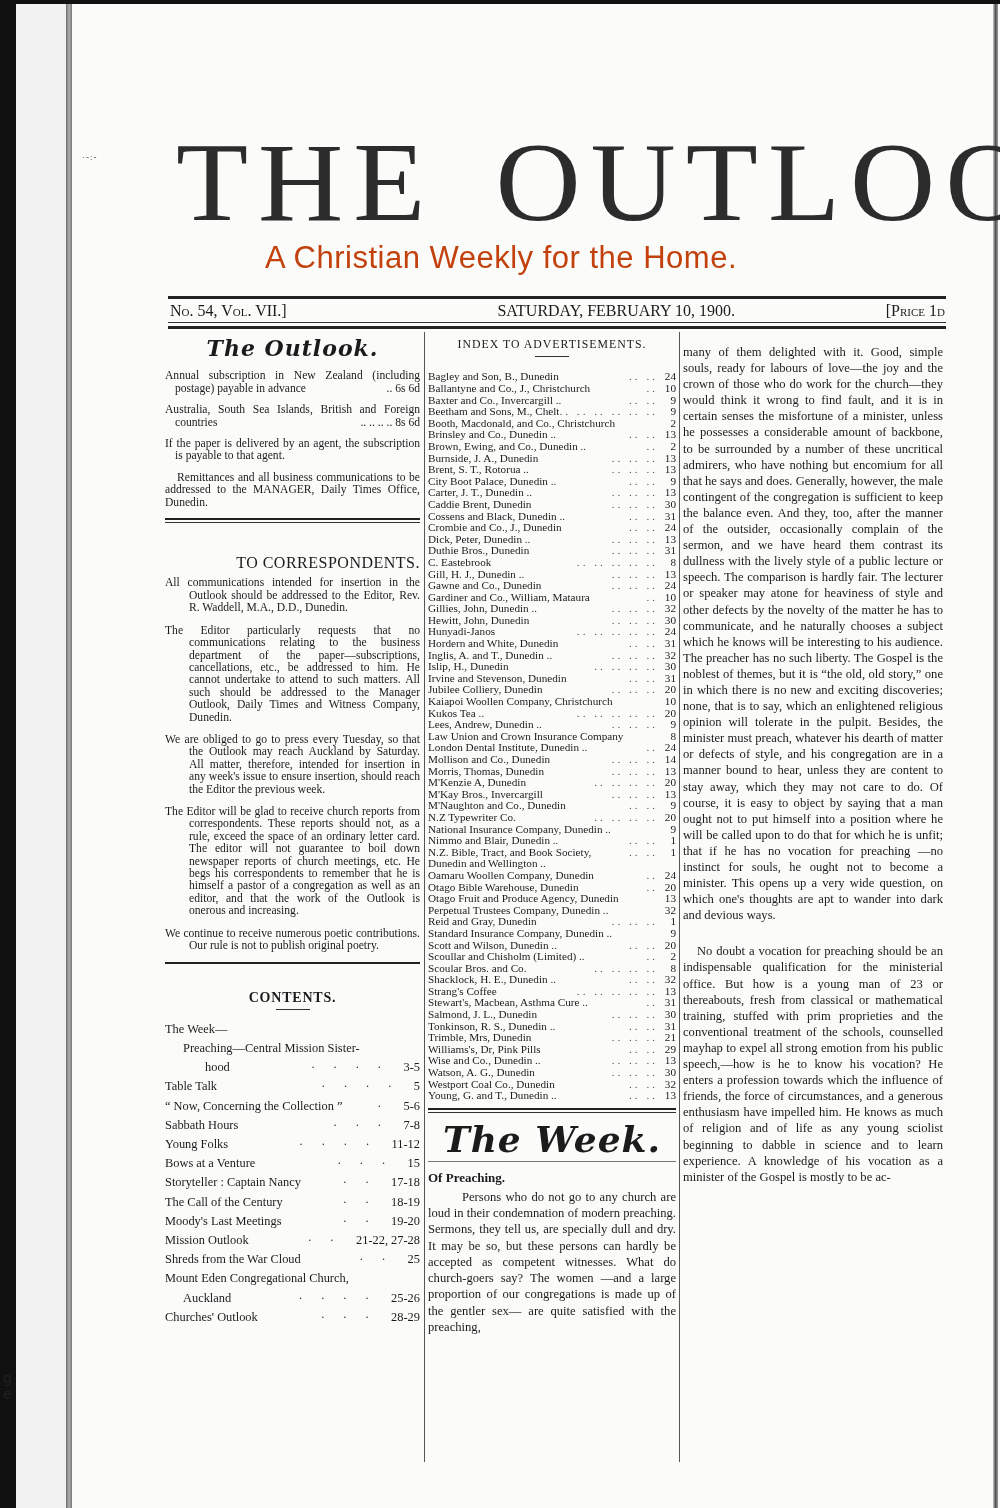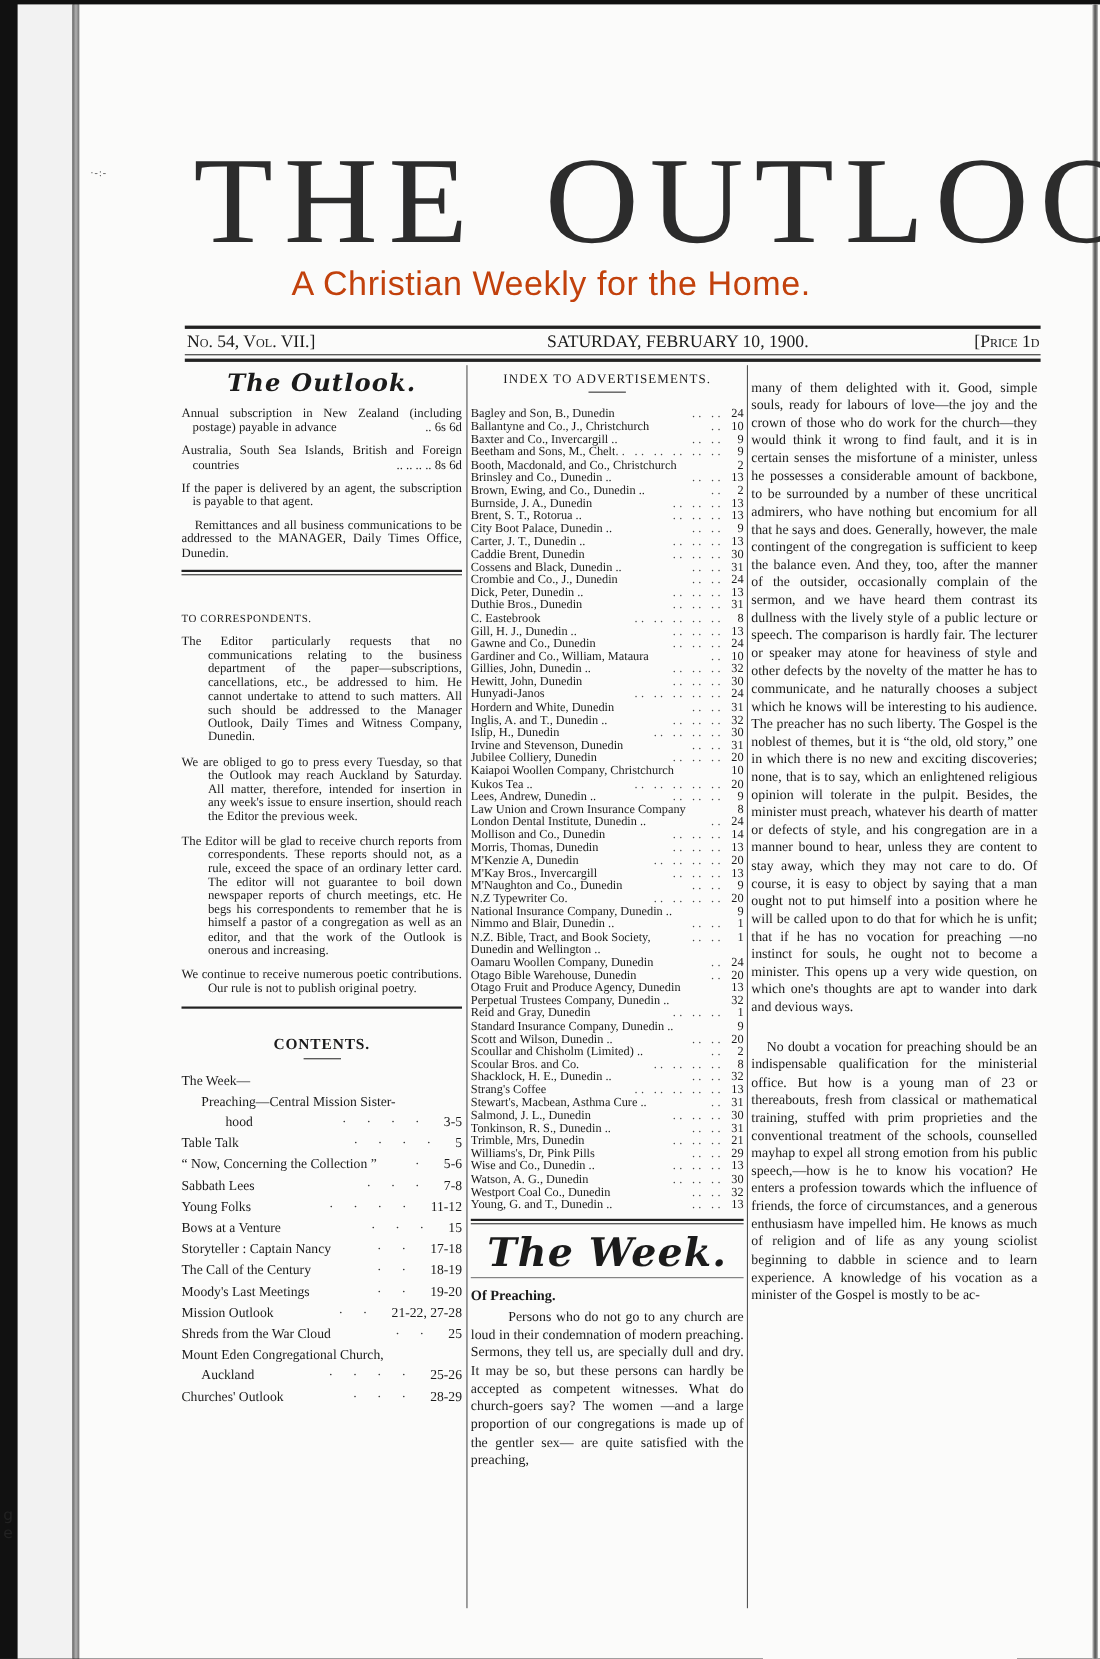--- a/index.html
+++ b/index.html
@@ -32,21 +32,21 @@
   .col-3 { left: 683px; width: 260px; }
   .col-divider { position: absolute; width: 1px; background: #555; }
 
   .blackletter { font-family: "DejaVu Serif", serif; font-weight: bold; font-style: italic; text-align: center; letter-spacing: 1px; }
   .outlook-head { font-size: 22px; margin-top: 10px; margin-bottom: 16px; }
 
   .para { text-align: justify; margin-bottom: 9px; padding-left: 10px; text-indent: -10px; }
   .para-indent { text-align: justify; margin-bottom: 9px; text-indent: 12px; }
   .hang { padding-left: 24px; text-indent: -24px; text-align: justify; margin-bottom: 10px; }
 
-  .section-head { text-align: left; font-size: 10px; letter-spacing: 0.5px; margin: 28px 0 8px; }
+  .section-head { text-align: right; font-size: 16px; letter-spacing: 0.5px; margin: 28px 0 8px; }
   .contents-head { text-align: center; font-size: 14px; font-weight: bold; letter-spacing: 0.8px; margin: 28px 0 4px; font-family: "Liberation Serif", serif; }
   .short-rule { width: 34px; height: 1px; background: #333; margin: 0 auto 10px; }
 
   .toc-row { display: flex; justify-content: space-between; font-size: 12.4px; line-height: 19.2px; }
   .toc-row .dots { flex: 1; border-bottom: 0; text-align: right; letter-spacing: 18px; color: #333; padding-right: 4px; overflow: hidden; white-space: nowrap; }
   .toc-row .pg { white-space: nowrap; }
   .toc-indent { padding-left: 18px; }
   .toc-indent2 { padding-left: 40px; }
 
   .idx-head { text-align: center; font-size: 11.8px; letter-spacing: 1px; margin: 6px 0 6px; }
@@ -102,20 +102,21 @@
     <span>Australia, South Sea Islands, British and Foreign countries</span>
     <span style="float:right;">.. .. .. .. 8s 6d</span>
   </div>
   <div class="para" style="margin-top:6px;">If the paper is delivered by an agent, the subscription is payable to that agent.</div>
   <div class="para-indent">Remittances and all business communications to be addressed to the MANAGER, Daily Times Office, Dunedin.</div>
 
   <div class="rule-thick" style="position:static; height:2px; margin-top:8px;"></div>
   <div class="rule-thin" style="position:static; margin-top:2px;"></div>
 
   <div class="section-head" style="margin-top:34px;">TO CORRESPONDENTS.</div>
+  <div class="hang">All communications intended for insertion in the Outlook should be addressed to the Editor, Rev. R. Waddell, M.A., D.D., Dunedin.</div>
   <div class="hang">The Editor particularly requests that no communications relating to the business department of the paper—subscriptions, cancellations, etc., be addressed to him. He cannot undertake to attend to such matters. All such should be addressed to the Manager Outlook, Daily Times and Witness Company, Dunedin.</div>
   <div class="hang">We are obliged to go to press every Tuesday, so that the Outlook may reach Auckland by Saturday. All matter, therefore, intended for insertion in any week's issue to ensure insertion, should reach the Editor the previous week.</div>
   <div class="hang">The Editor will be glad to receive church reports from correspondents. These reports should not, as a rule, exceed the space of an ordinary letter card. The editor will not guarantee to boil down newspaper reports of church meetings, etc. He begs his correspondents to remember that he is himself a pastor of a congregation as well as an editor, and that the work of the Outlook is onerous and increasing.</div>
   <div class="hang">We continue to receive numerous poetic contributions. Our rule is not to publish original poetry.</div>
 
   <div class="rule-thick" style="position:static; height:2px; margin-top:2px;"></div>
 
   <div class="contents-head">CONTENTS.</div>
   <div class="short-rule"></div>
 
@@ -135,21 +136,21 @@
         <span>Table Talk</span>
         <span class="dots">····</span>
         <span class="pg">5</span>
       </div>
     <div class="toc-row">
         <span>“ Now, Concerning the Collection ”</span>
         <span class="dots">·</span>
         <span class="pg">5-6</span>
       </div>
     <div class="toc-row">
-        <span>Sabbath Lees</span>
+        <span>Sabbath Hours</span>
         <span class="dots">···</span>
         <span class="pg">7-8</span>
       </div>
     <div class="toc-row">
         <span>Young Folks</span>
         <span class="dots">····</span>
         <span class="pg">11-12</span>
       </div>
     <div class="toc-row">
         <span>Bows at a Venture</span>

